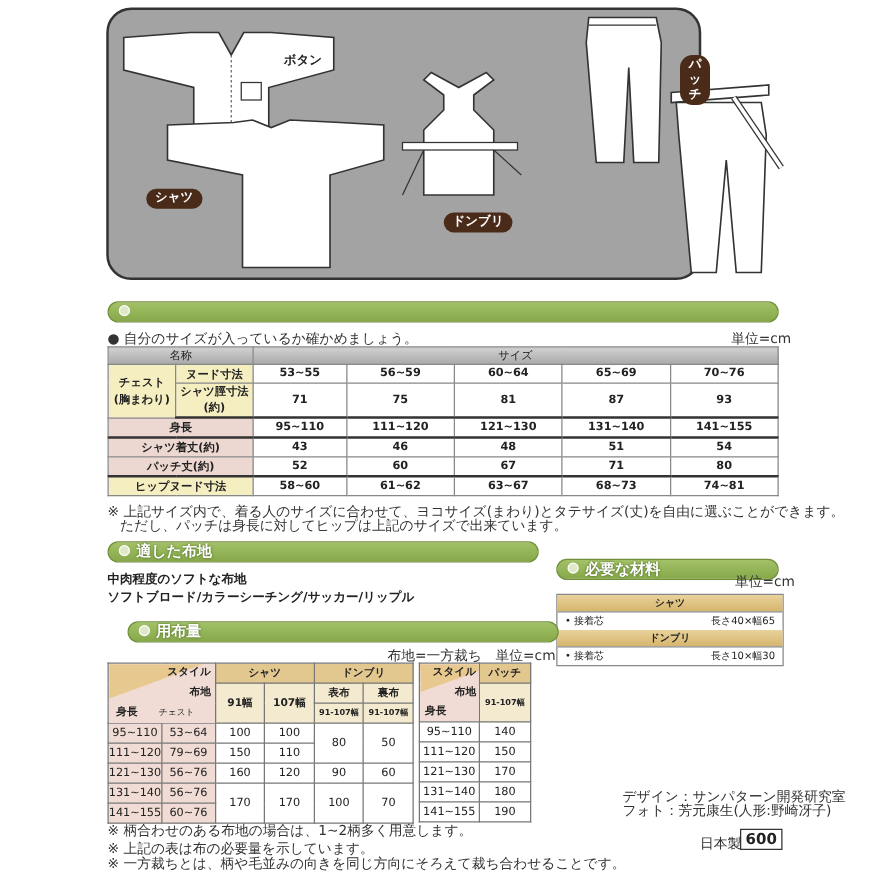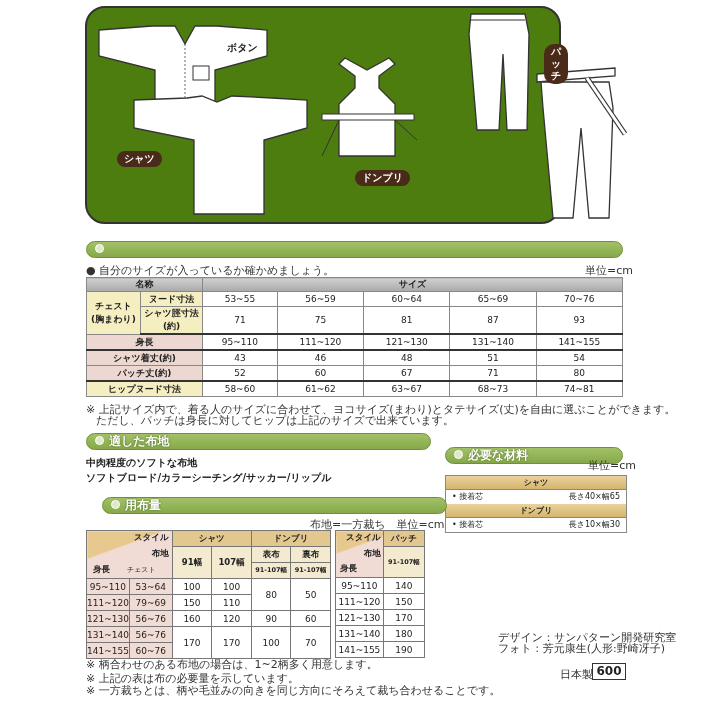--- a/index.html
+++ b/index.html
@@ -1,33 +1,33 @@
 <!DOCTYPE html>
 <html><head>
 <meta charset="utf-8">
 <style>
   html,body{margin:0;padding:0;}
   body{width:710px;height:710px;background:#ffffff;position:relative;overflow:hidden;
        font-family:"DejaVu Sans","Liberation Sans",sans-serif;color:#222;}
   .abs{position:absolute;}
   
-  .illus{left:85px;top:6px;width:476px;height:218px;border:2px solid #333;border-radius:20px;background:#4d7c0f;box-sizing:border-box;}
+  .illus{left:85px;top:6px;width:476px;height:218px;border:2px solid #333;border-radius:20px;background:#a3a3a3;box-sizing:border-box;}
   .tag{position:absolute;background:#4a2a18;color:#fff;font-size:10px;font-weight:bold;border-radius:10px;padding:2px 7px;line-height:12px;}
   .callout{position:absolute;font-size:10px;font-weight:bold;color:#222;}
   svg.garment{position:absolute;overflow:visible;}
   
   .sec{position:absolute;height:17px;border-radius:9px;background:linear-gradient(#a3c167,#86a84a);border:1px solid #6f8f3a;box-sizing:border-box;
        color:#fff;font-weight:bold;font-size:12px;line-height:15px;padding-left:8px;text-shadow:0 0 2px #3d5a17;}
   .sec .dot{display:inline-block;width:7px;height:7px;border-radius:50%;background:#dfe9c9;border:1px solid #fff;margin-right:5px;vertical-align:0px;}
   .small{font-size:11px;color:#333;}
   
   table{border-collapse:collapse;}
   .sz{position:absolute;left:86px;top:277px;width:537px;font-size:9px;}
-  .sz td{border:1px solid #888;text-align:center;height:14px;padding:0;}
-  .sz .hdr td{background:linear-gradient(#d0d0d0,#a9a9a9);font-weight:bold;height:12px;margin-top:8px;}
+  .sz td{border:1px solid #888;text-align:center;height:14px;padding:0;font-weight:bold;}
+  .sz .hdr td{background:linear-gradient(#d0d0d0,#a9a9a9);font-weight:normal;height:12px;margin-top:8px;}
   .sz .yel{background:#f4eec1;font-weight:bold;}
   .sz .pink{background:#ecd7d1;font-weight:bold;}
   .sz .thick td{border-bottom:2px solid #333;}
   
   .fab td{border:1px solid #777;text-align:center;font-size:9px;padding:0;height:15px;margin-left:34px;}
   .fab .th{background:#e2c78f;font-weight:bold;font-size:8.5px;}
   .fab .th2{background:#f3ead0;font-weight:bold;font-size:8.5px;}
   .fab .pk{background:#f1dcd5;}
   .fab .tiny{font-size:6.5px;}
   

